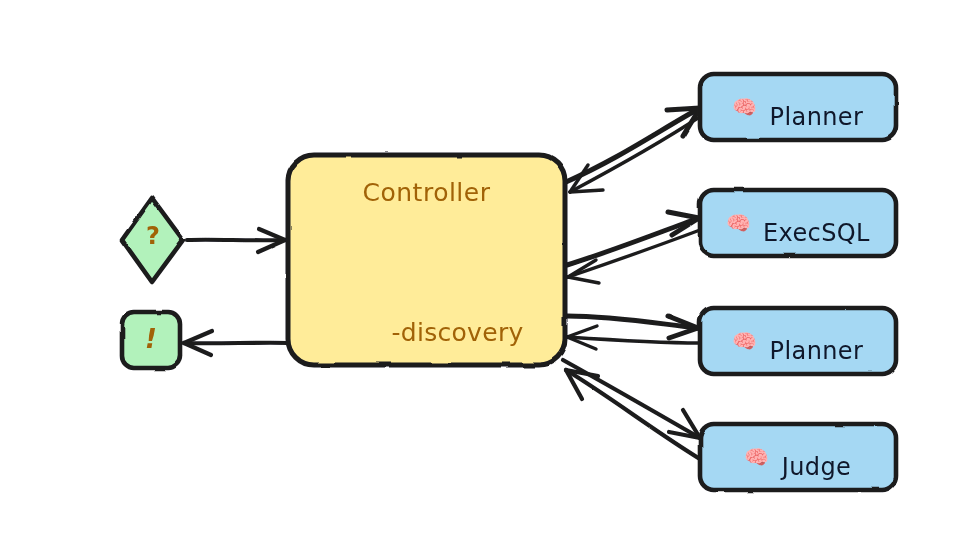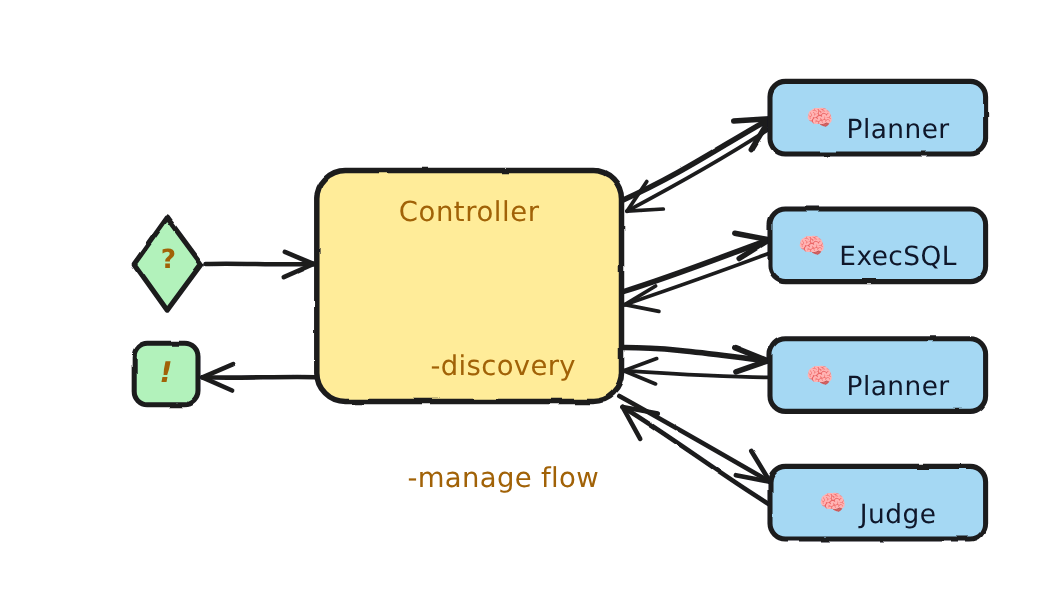--- a/index.html
+++ b/index.html
@@ -197,21 +197,20 @@
 </svg>
 
 <div class="node-label" id="query-glyph">?</div>
 
 <div class="node-label" id="answer-glyph">!</div>
 
 <div class="node-label" id="controller-title">Controller</div>
 
 <div class="node-label" id="controller-lines">
   <span class="bullet-line">-discovery</span>
-  <span class="bullet-line">-manage flow</span>
 </div>
 
 <div class="agent-label" id="label-planner">
   <span class="agent-emoji">🧠</span>
   <span class="agent-text">Planner</span>
 </div>
 
 <div class="agent-label" id="label-gensql">
   <span class="agent-emoji">🧠</span>
   <span class="agent-text">ExecSQL</span>

